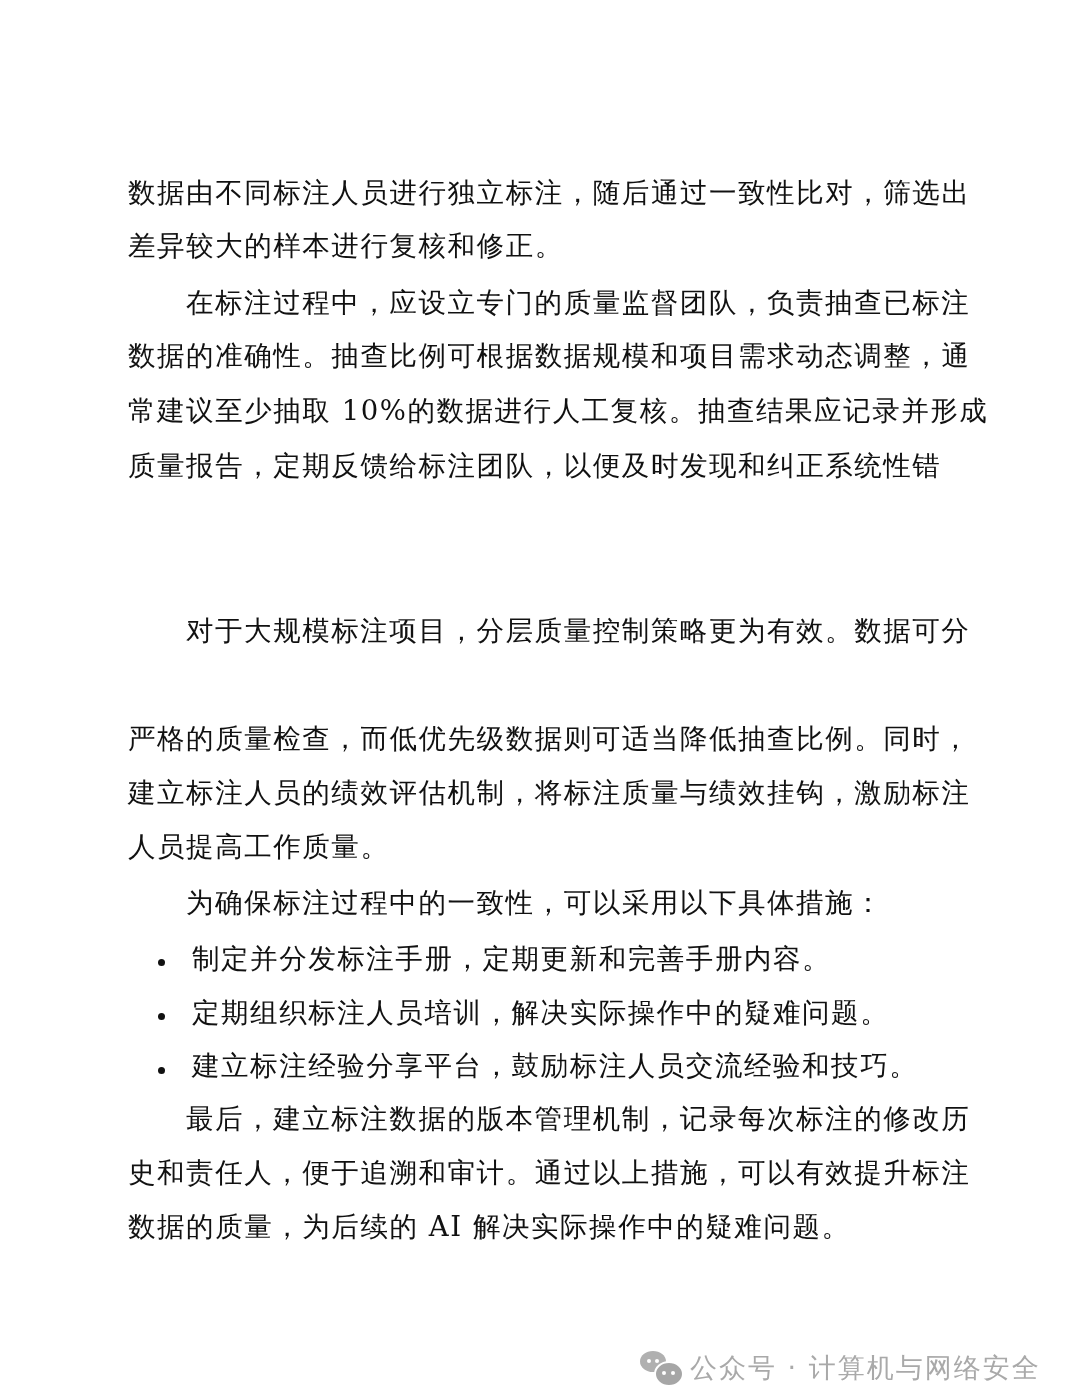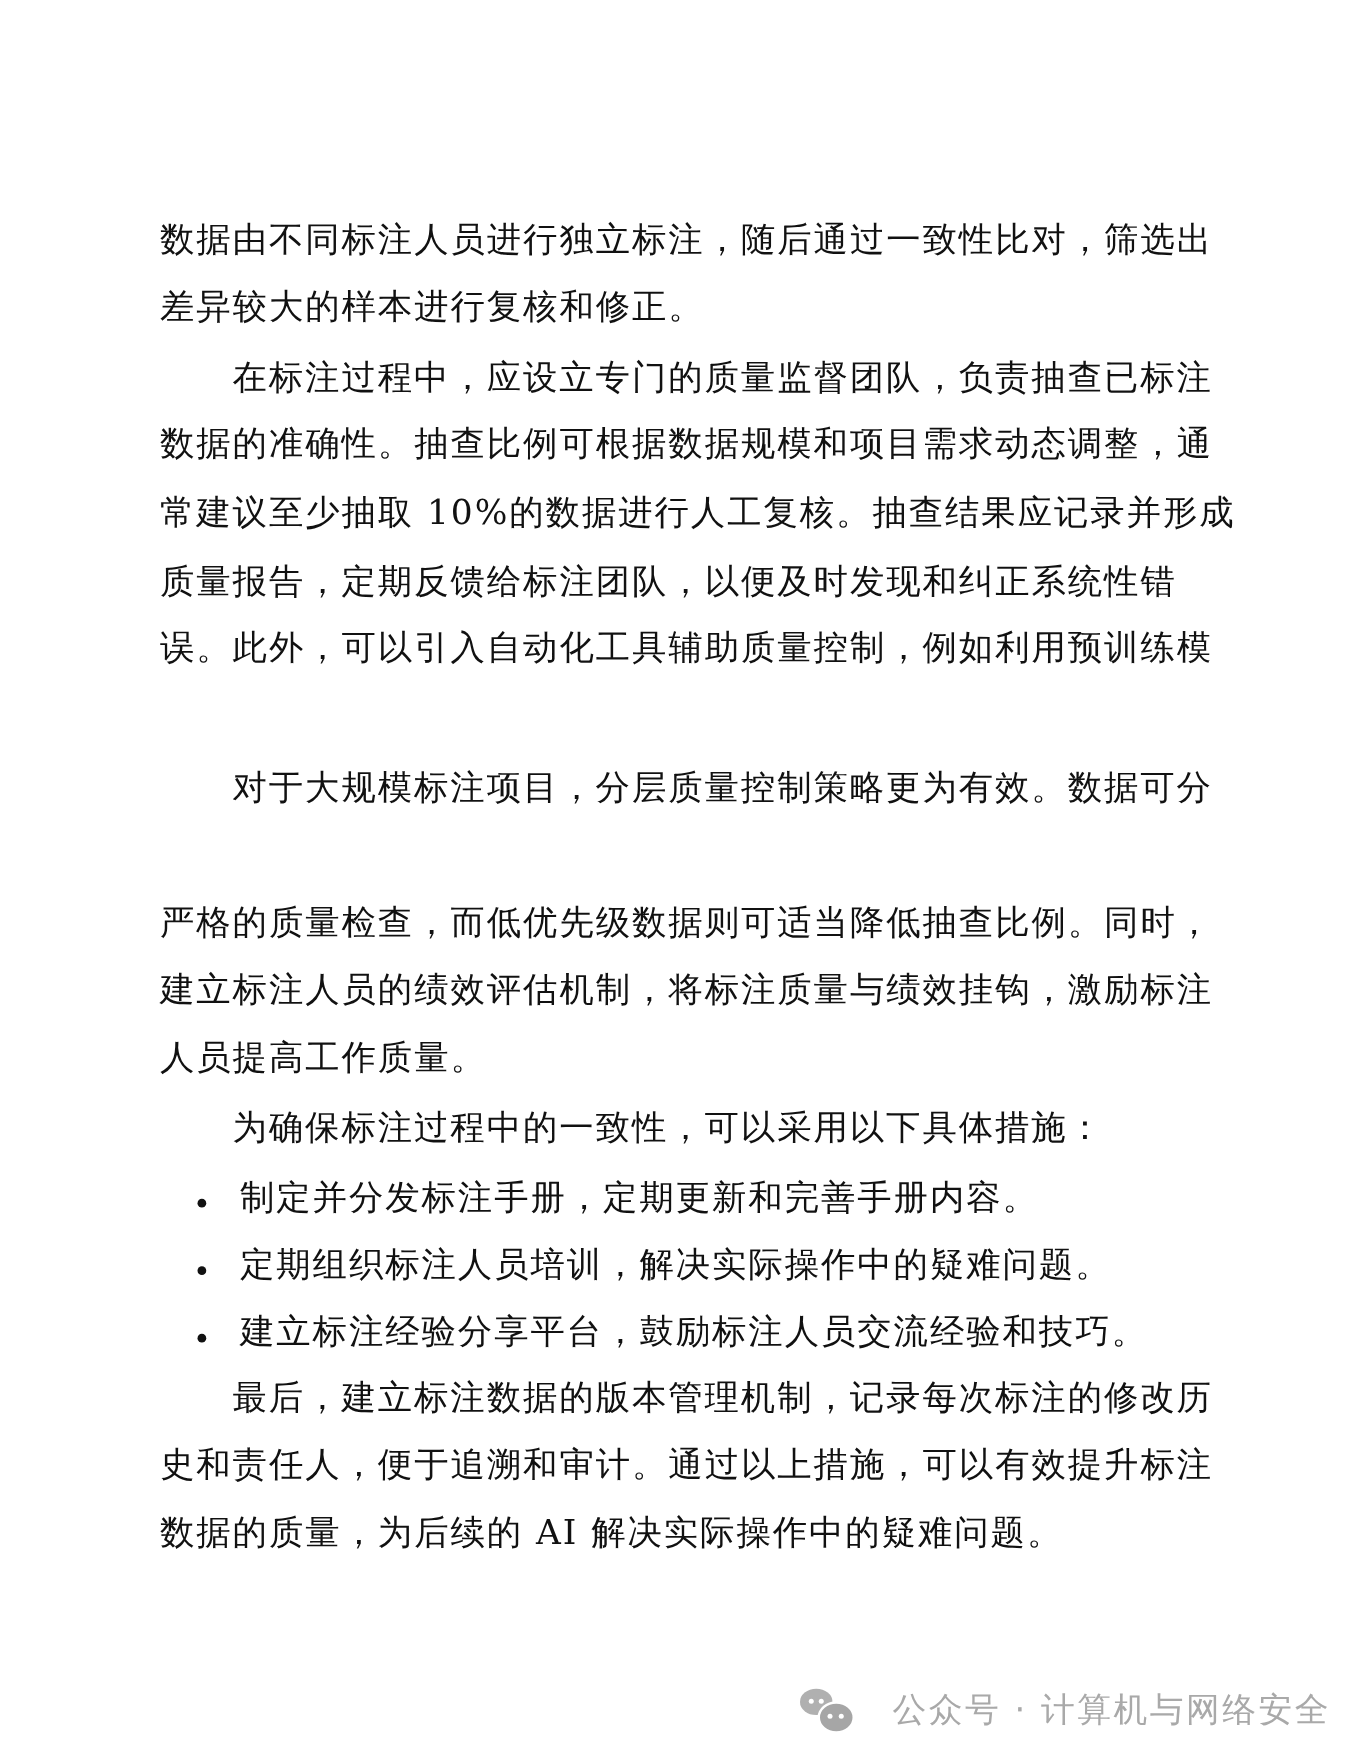--- a/index.html
+++ b/index.html
@@ -48,21 +48,20 @@
       left: 640px;
       top: 1336px;
       height: 40px;
       display: flex;
       align-items: center;
       color: #a9a9a9;
       font-family: "DejaVu Sans", "Liberation Sans", sans-serif;
       font-size: 27px;
       letter-spacing: 2px;
       white-space: nowrap;
-      gap: 24px;
     }
     .wechat-icon {
       position: relative;
       width: 42px;
       height: 38px;
       margin-right: 8px;
     }
     .wechat-icon .b1 {
       position: absolute;
       left: 0; top: 2px;
@@ -90,21 +89,20 @@
 
 <div class="page">
 
   <div class="line" style="top:160px">数据由不同标注人员进行独立标注，随后通过一致性比对，筛选出</div>
   <div class="line" style="top:213px">差异较大的样本进行复核和修正。</div>
 
   <div class="line indent" style="top:270px">在标注过程中，应设立专门的质量监督团队，负责抽查已标注</div>
   <div class="line" style="top:323px">数据的准确性。抽查比例可根据数据规模和项目需求动态调整，通</div>
   <div class="line" style="top:378px">常建议至少抽取 10%的数据进行人工复核。抽查结果应记录并形成</div>
   <div class="line" style="top:433px">质量报告，定期反馈给标注团队，以便及时发现和纠正系统性错</div>
-  <div class="line" style="top:486px">误。此外，可以引入自动化工具辅助质量控制，例如利用预训练模</div>
 
   <div class="line indent" style="top:598px">对于大规模标注项目，分层质量控制策略更为有效。数据可分</div>
   <div class="line" style="top:760px">建立标注人员的绩效评估机制，将标注质量与绩效挂钩，激励标注</div>
   <div class="line" style="top:706px">严格的质量检查，而低优先级数据则可适当降低抽查比例。同时，</div>
   <div class="line" style="top:814px">人员提高工作质量。</div>
 
   <div class="line indent" style="top:870px">为确保标注过程中的一致性，可以采用以下具体措施：</div>
 
   <div>
     <div>

